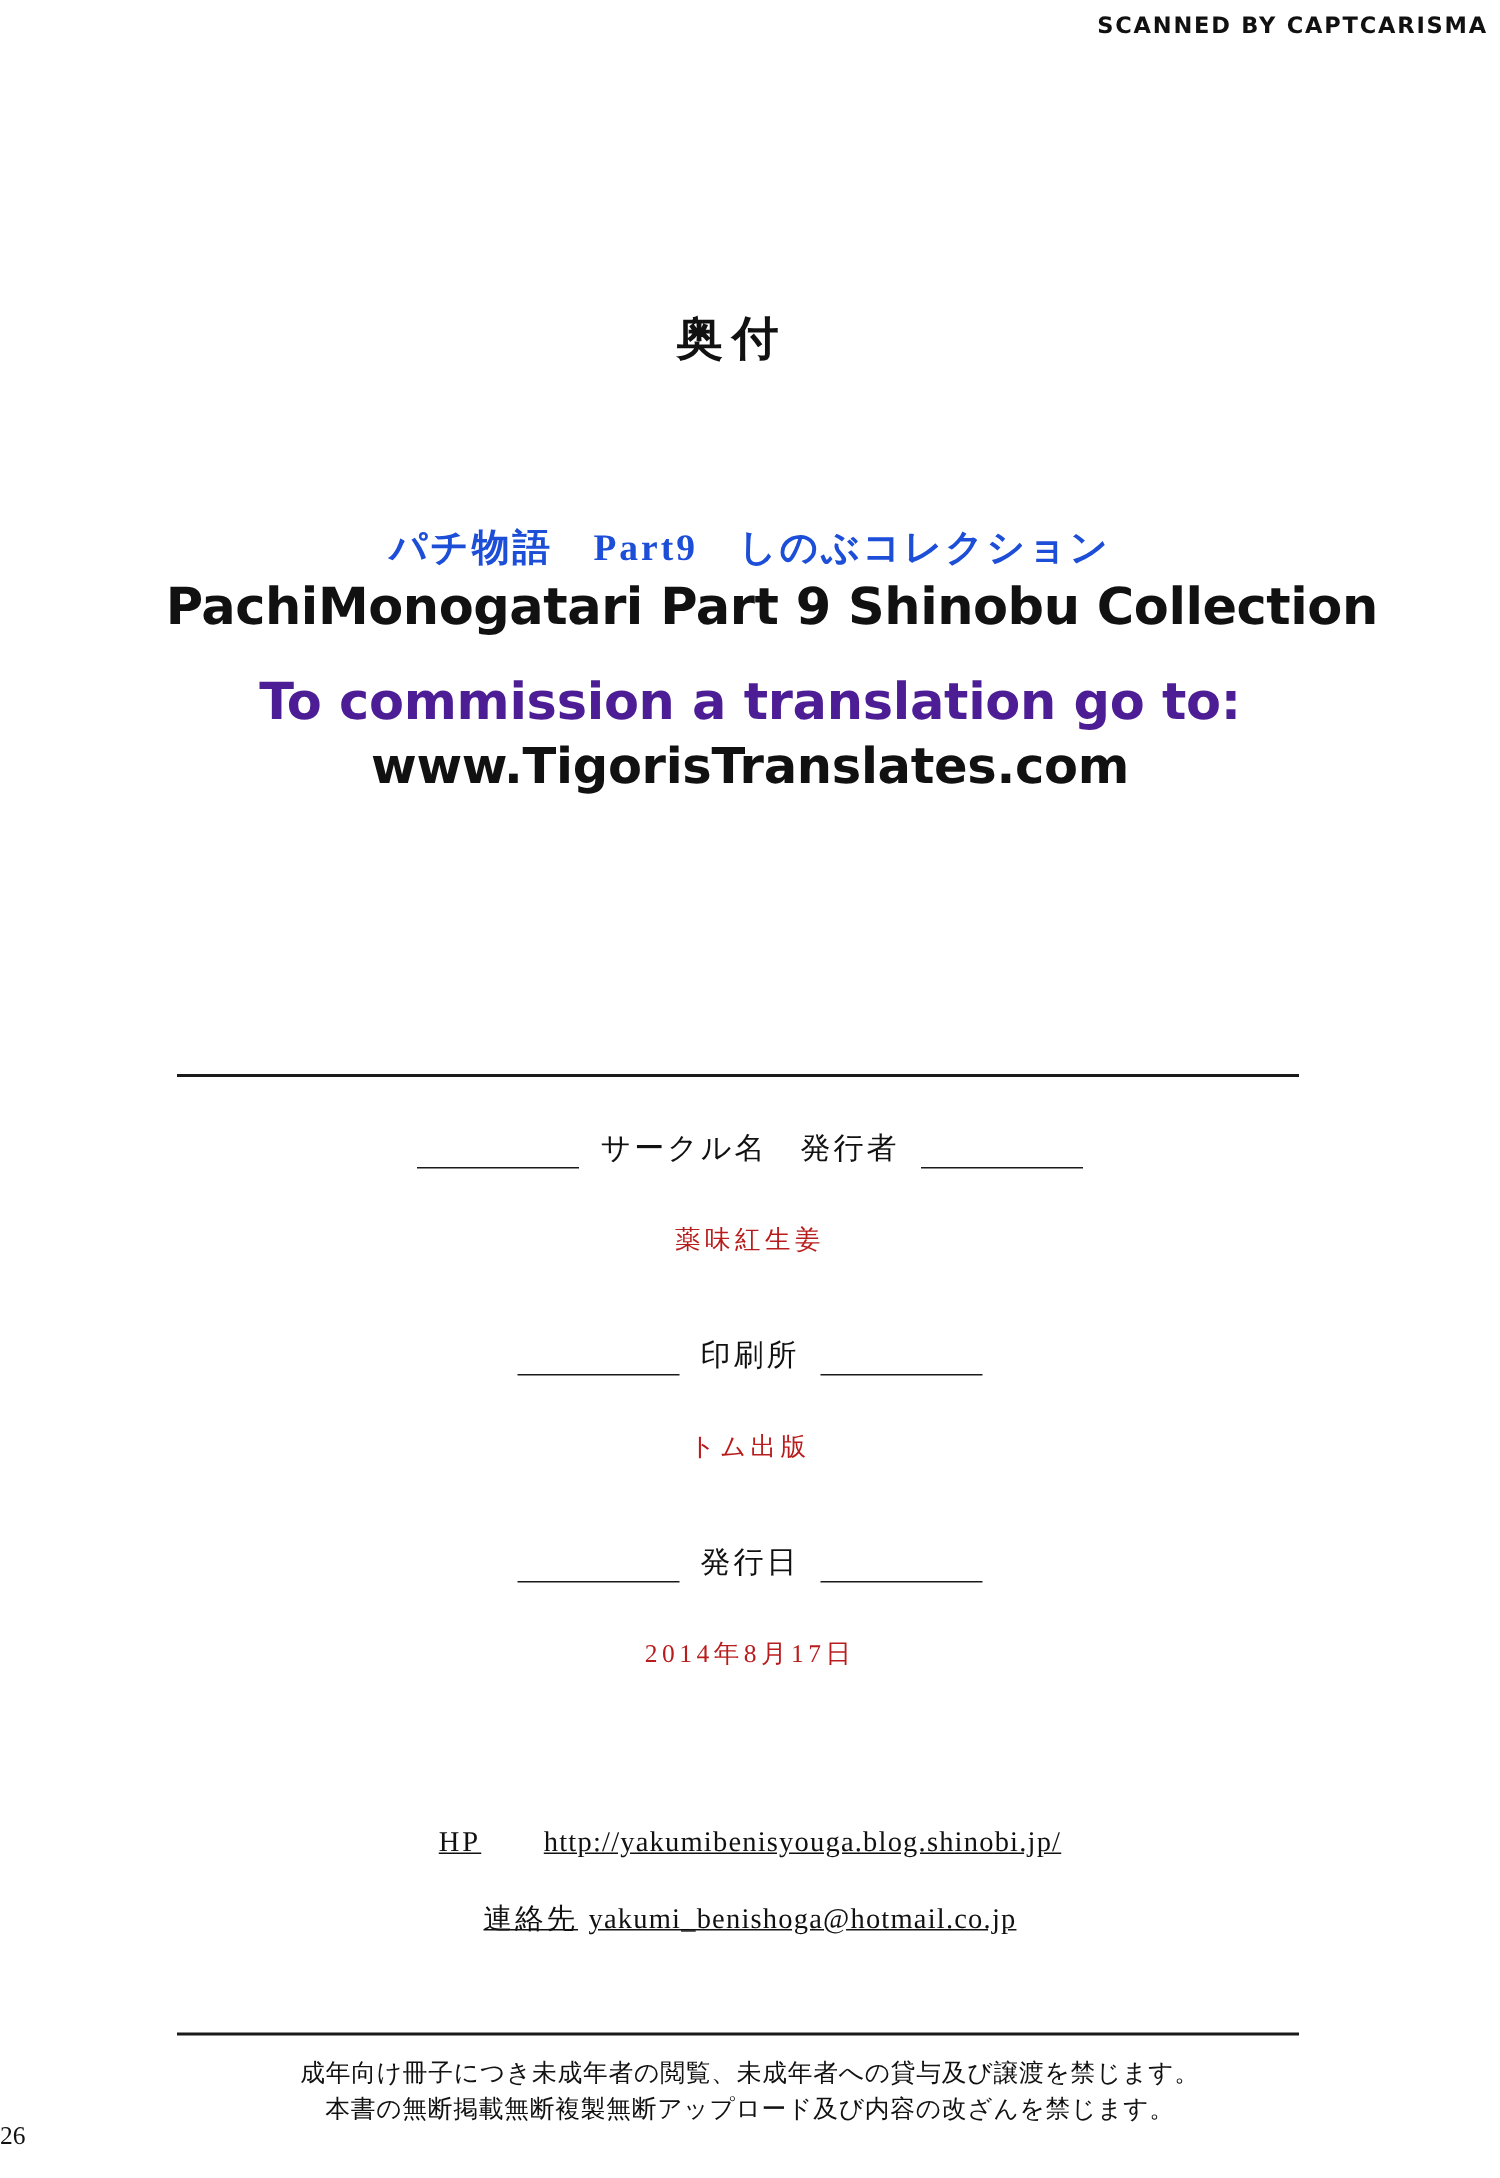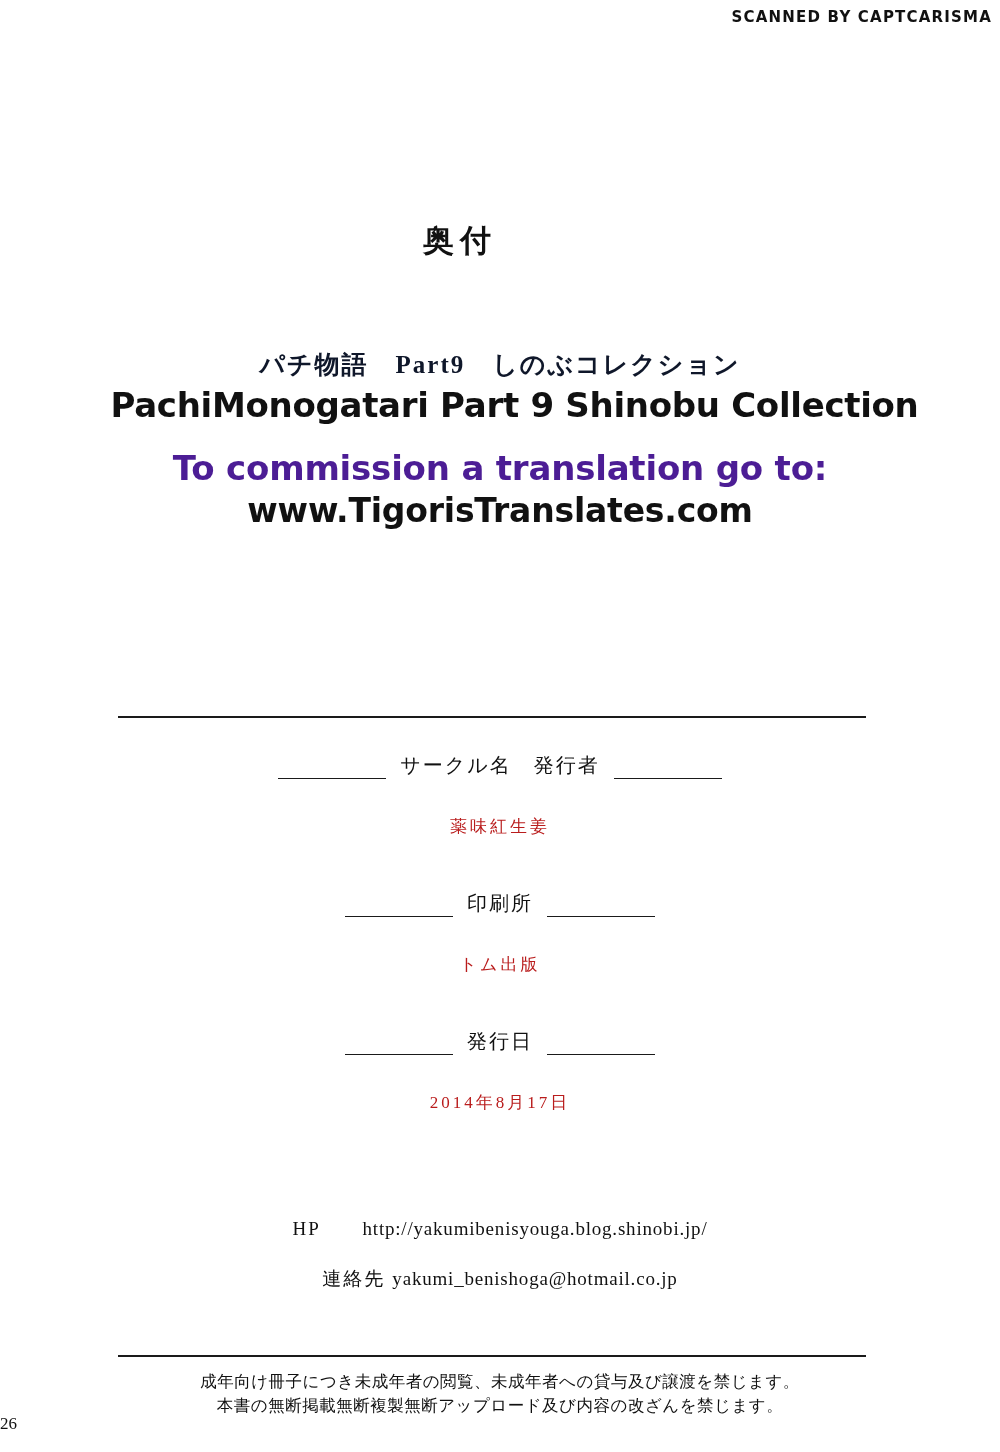--- a/index.html
+++ b/index.html
@@ -27,41 +27,42 @@
     top: 8px;
     right: 8px;
     font-family: "DejaVu Sans", sans-serif;
     font-size: 15px;
     letter-spacing: 1.2px;
     font-weight: 600;
     color: #111;
   }
   .okutsuke {
     position: absolute;
-    top: 220px;
+    top: 205px;
     left: 0;
     width: 920px;
     text-align: center;
     font-size: 31px;
     font-weight: 700;
     letter-spacing: 6px;
     color: #111;
+    padding-left: 28px;
   }
   .title-block {
     position: absolute;
     top: 348px;
     left: 0;
     width: 1000px;
     text-align: center;
   }
   .title-jp {
     font-size: 25px;
     font-weight: 700;
     letter-spacing: 2px;
-    color: #0f172a;
+    color: #1d4ed8;
     margin-bottom: 4px;
   }
   .title-en {
     font-family: "DejaVu Sans", sans-serif;
     font-size: 34px;
     font-weight: 700;
     letter-spacing: -0.3px;
     color: #111;
     margin-bottom: 22px;
     padding-left: 29px;
@@ -135,20 +136,21 @@
     text-align: center;
   }
   .contact-row {
     font-size: 19px;
     letter-spacing: 1px;
     color: #111;
     margin-bottom: 26px;
     display: flex;
     justify-content: center;
     align-items: baseline;
+    text-decoration: underline;
   }
   .contact-key {
     display: inline-block;
     min-width: 70px;
     text-align: left;
     letter-spacing: 2px;
   }
   .contact-val {
     letter-spacing: 0.8px;
   }

